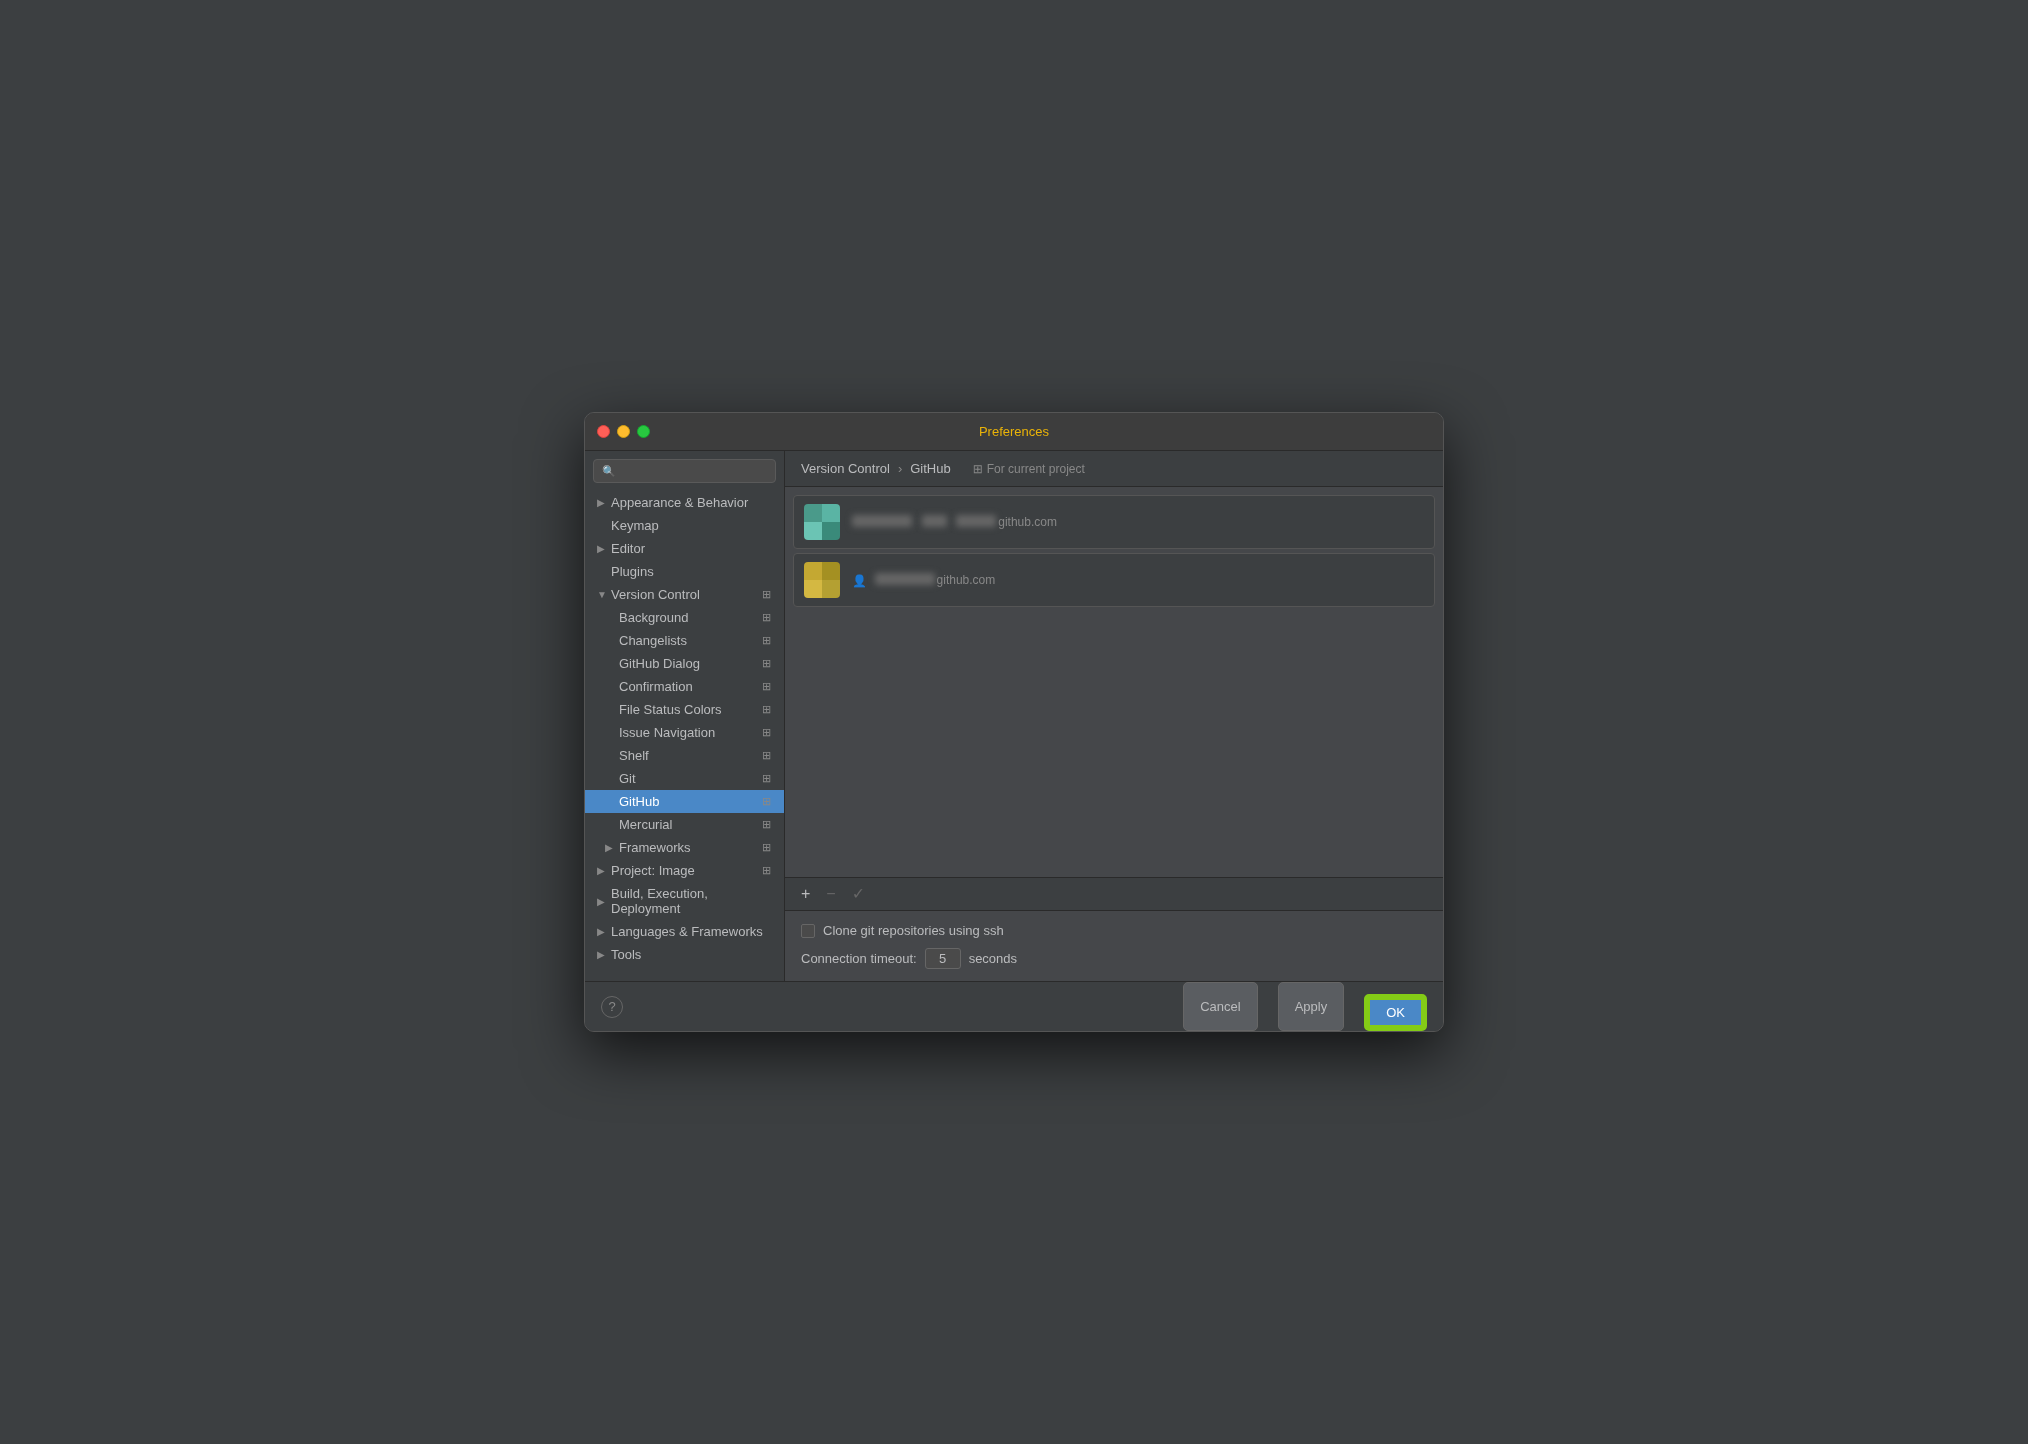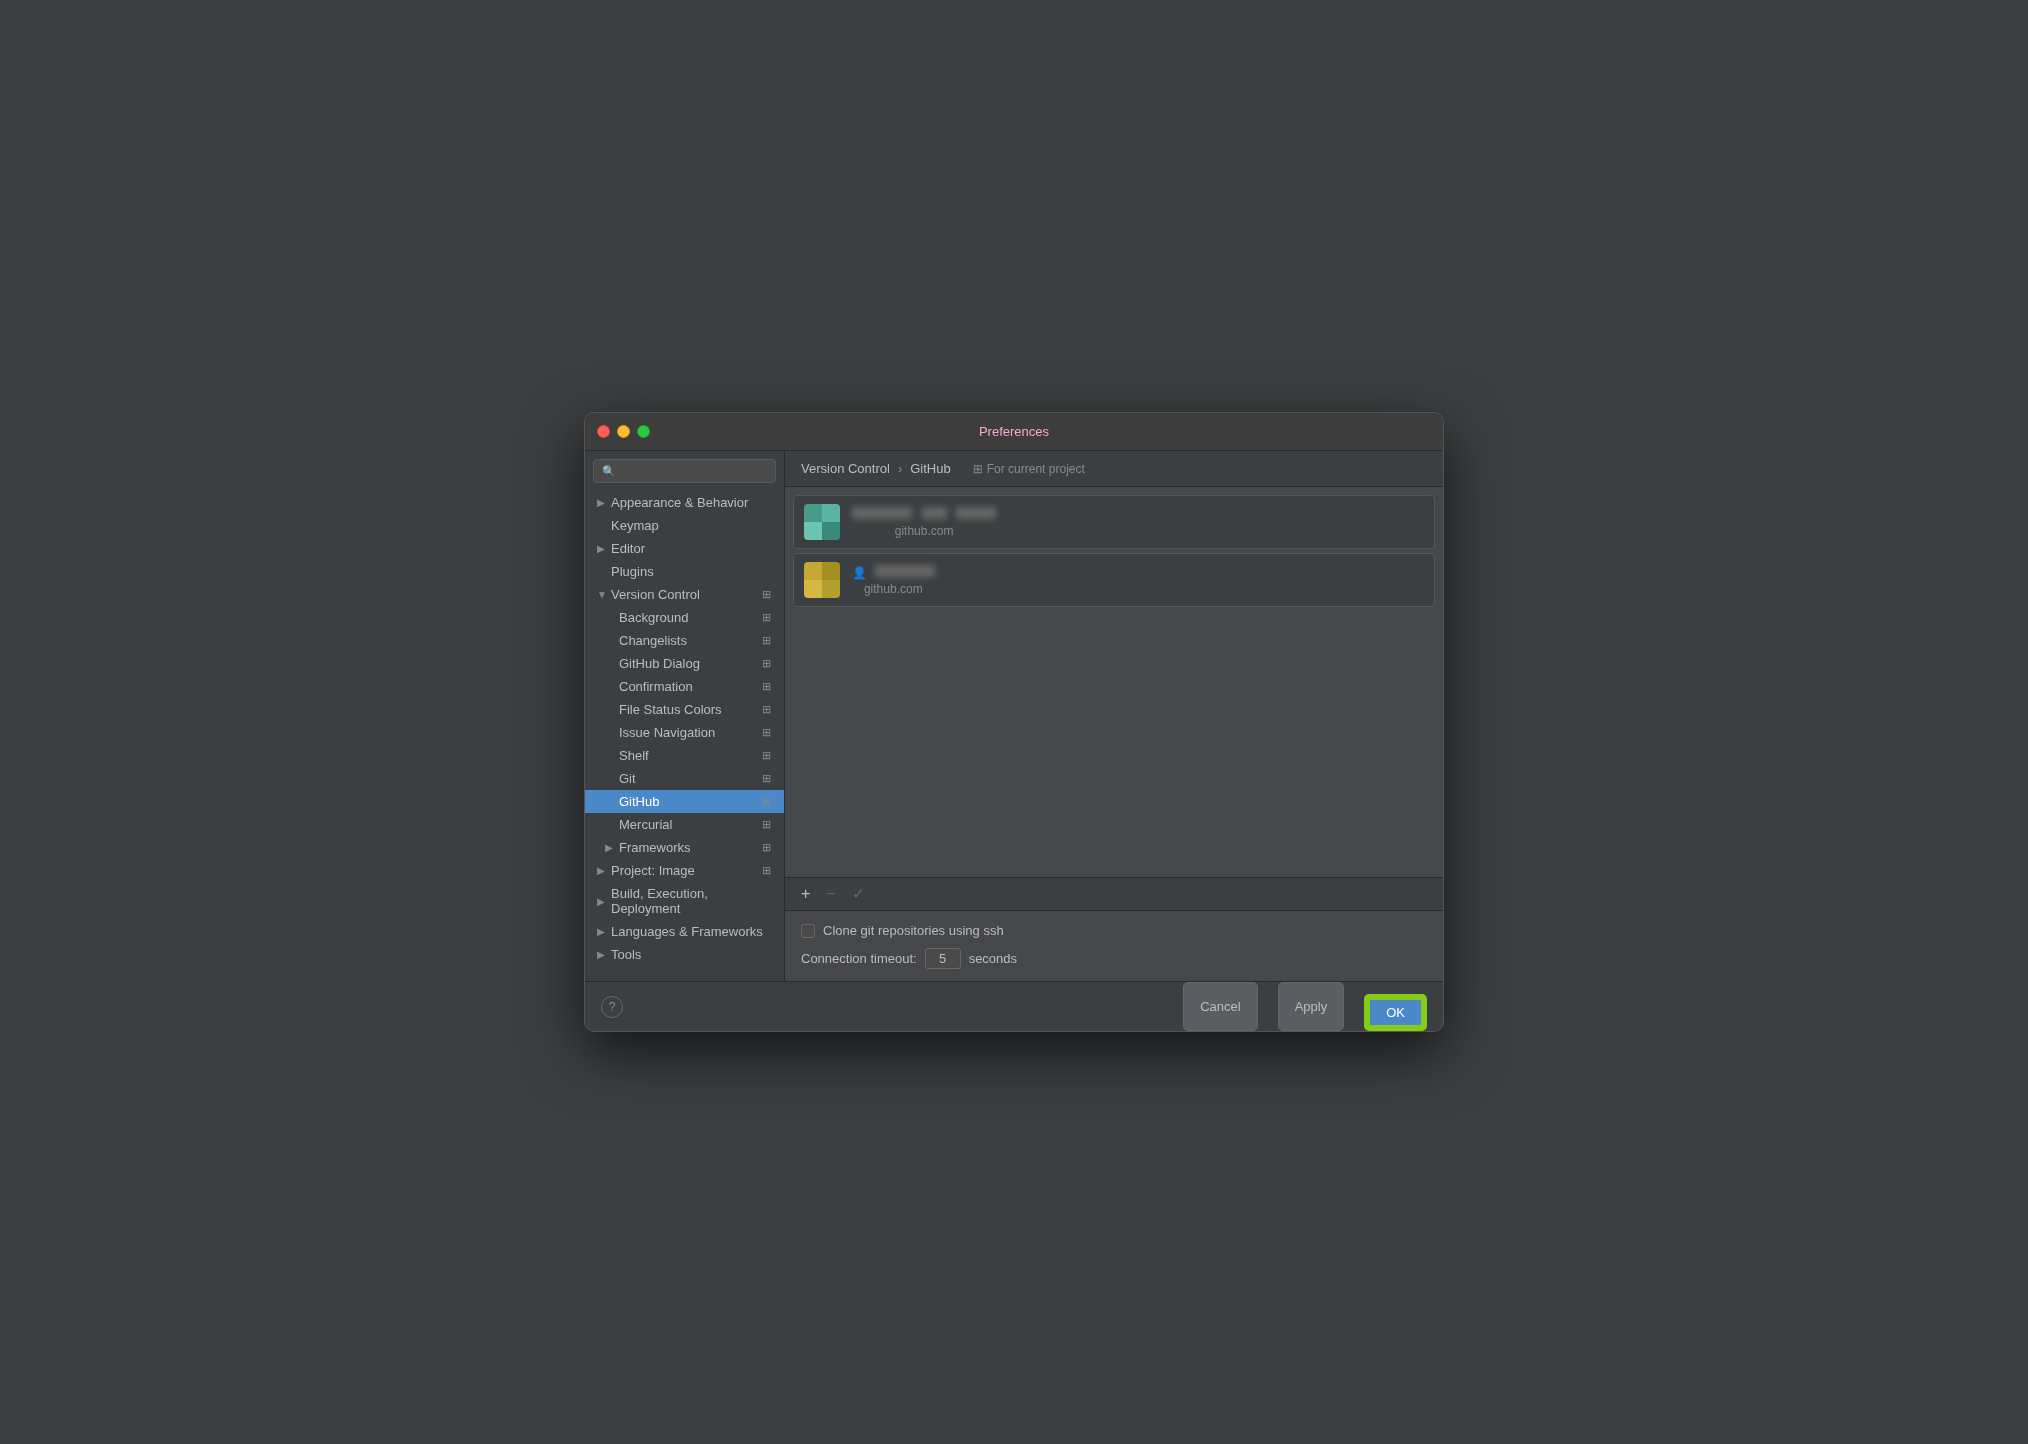--- a/index.html
+++ b/index.html
@@ -45,21 +45,21 @@
       border-radius: 50%;
       cursor: pointer;
     }
     .tl-close { background: #ff5f57; border: 1px solid #e0443e; }
     .tl-minimize { background: #febc2e; border: 1px solid #d4a012; }
     .tl-maximize { background: #28c840; border: 1px solid #14aa2f; }
     .titlebar-title {
       position: absolute;
       left: 50%;
       transform: translateX(-50%);
-      color: #f9a8d4;
+      color: #eab308;
       font-size: 13px;
       text-align: center;
     }
     .content {
       display: flex;
       flex: 1;
       overflow: hidden;
     }
     .sidebar {
       width: 200px;
@@ -167,21 +167,21 @@
       display: grid;
       grid-template-columns: 1fr 1fr;
       grid-template-rows: 1fr 1fr;
       width: 100%;
       height: 100%;
     }
     .avatar-cell {
       width: 100%;
       height: 100%;
     }
-    .account-info { display: flex; flex-direction: column; gap: 2px; align-items: center; }
+    .account-info { display: flex; flex-direction: row; gap: 2px; }
     .account-name { color: #bbbcbe; font-size: 13px; }
     .account-host { color: #888; font-size: 12px; }
     .toolbar {
       display: flex;
       align-items: center;
       gap: 4px;
       padding: 6px 10px;
       border-top: 1px solid #2a2a2a;
       border-bottom: 1px solid #2a2a2a;
       background: #3c3f41;

